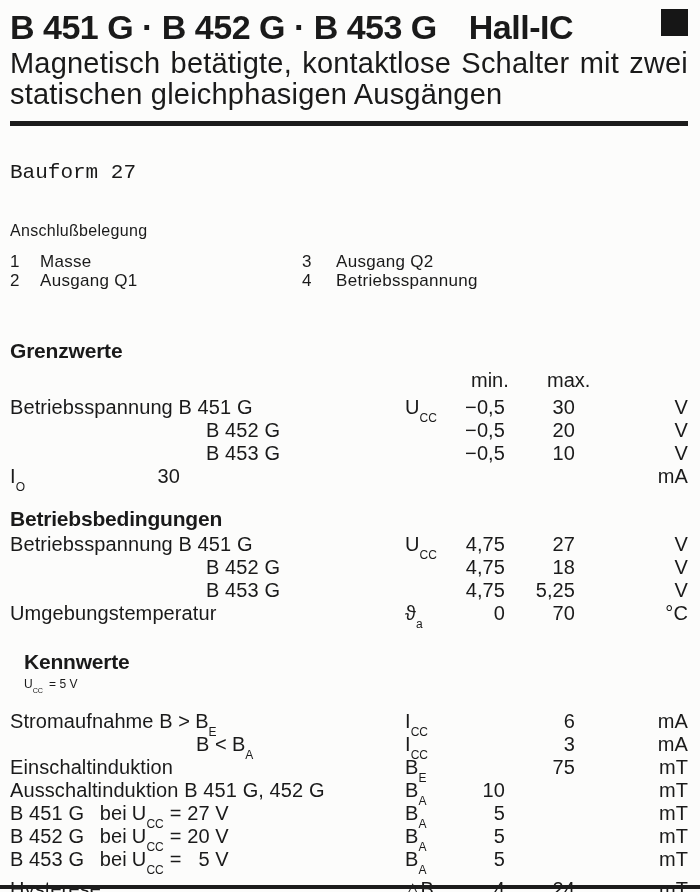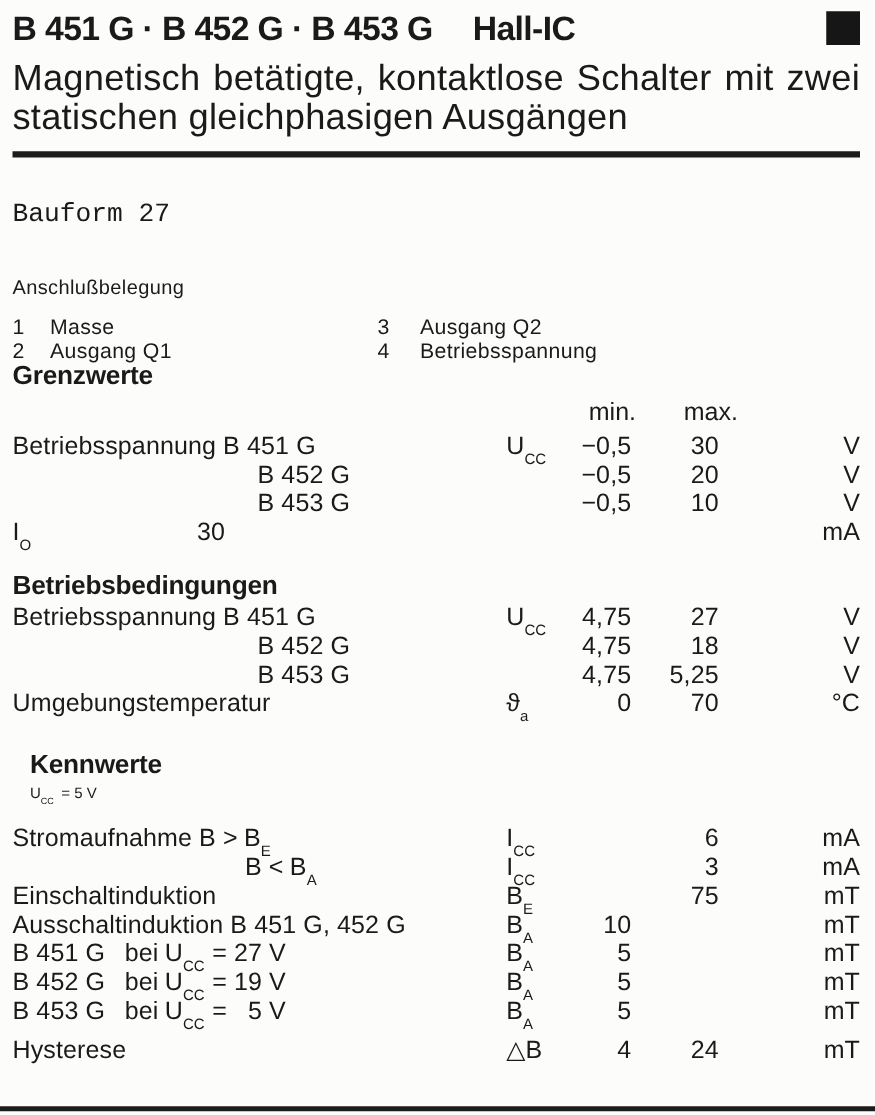--- a/index.html
+++ b/index.html
@@ -9,34 +9,34 @@
     background: #fcfcfb;
     color: #1a1a1a;
     font-family: "Liberation Sans", sans-serif;
     padding: 8px 12px 0 10px;
     box-sizing: border-box;
     position: relative;
     overflow: hidden;
   }
   
   .title-row { display: flex; justify-content: space-between; align-items: flex-start; height: 34px; }
-  .title-text { font-weight: bold; font-size: 27px; letter-spacing: -0.5px; white-space: nowrap; }
+  .title-text { font-weight: bold; font-size: 34px; letter-spacing: -0.5px; white-space: nowrap; }
   .title-product { margin-left: 32px; }
   .corner-square { width: 27px; height: 27px; background: #161616; margin-top: 1px; flex: none; }
   .subtitle { margin-top: 6px; font-size: 29px; line-height: 31px; letter-spacing: 0.2px; }
   .sub1 { text-align: justify; text-align-last: justify; }
   .rule-thick { margin-top: 11px; height: 5px; background: #1c1c1c; }
   
   .bauform { margin-top: 36px; font-size: 21px; line-height: 22px; font-family: Liberation Mono, monospace; }
   .pin-heading { margin-top: 37px; font-size: 16px; line-height: 20px; letter-spacing: 0.3px; }
   .pin-grid { margin-top: 11px; display: grid; grid-template-columns: 30px 262px 34px auto;
               font-size: 17px; line-height: 19px; letter-spacing: 0.3px; }
   
   .sec-heading { font-size: 21px; line-height: 21px; font-weight: bold; letter-spacing: -0.2px; }
-  .sec0 { }
+  .sec0 { margin-top: 50px; }
   .sec1 { margin-top: 20px; }
   .sec2row { margin-top: 26px; display: flex; align-items: baseline; line-height: 24px; flex-direction: column; }
   .cond { font-size: 12px; margin-left: 14px; font-weight: normal; }
   .minmax-row { margin-top: 9px; padding-left: 461px; font-size: 20px; height: 20px; line-height: 20px; }
   .mm-min { display: inline-block; width: 76px; }
   .trows { margin-top: 6px; }
   .trows-b { margin-top: 4px; }
   .trows-k { margin-top: 9px; }
   .trow { display: flex; align-items: baseline; height: 23px; font-size: 20px; letter-spacing: 0.1px; }
   .gap-top { margin-top: 6px; }
@@ -185,21 +185,21 @@
       <span class="c-unit">mT</span>
     </div>
     <div class="trow">
       <span class="c-label"><span>B 451 G  bei</span><span class="lb">U</span><sub>CC</sub><span class="lp">= 27 V</span></span>
       <span class="c-sym"><span>B</span><sub>A</sub></span>
       <span class="c-min">5</span>
       <span class="c-max"></span>
       <span class="c-unit">mT</span>
     </div>
     <div class="trow">
-      <span class="c-label"><span>B 452 G  bei</span><span class="lb">U</span><sub>CC</sub><span class="lp">= 19 V</span></span>
+      <span class="c-label"><span>B 452 G  bei</span><span class="lb">U</span><sub>CC</sub><span class="lp">= 20 V</span></span>
       <span class="c-sym"><span>B</span><sub>A</sub></span>
       <span class="c-min">5</span>
       <span class="c-max"></span>
       <span class="c-unit">mT</span>
     </div>
     <div class="trow">
       <span class="c-label"><span>B 453 G  bei</span><span class="lb">U</span><sub>CC</sub><span class="lp">=  5 V</span></span>
       <span class="c-sym"><span>B</span><sub>A</sub></span>
       <span class="c-min">5</span>
       <span class="c-max"></span>

